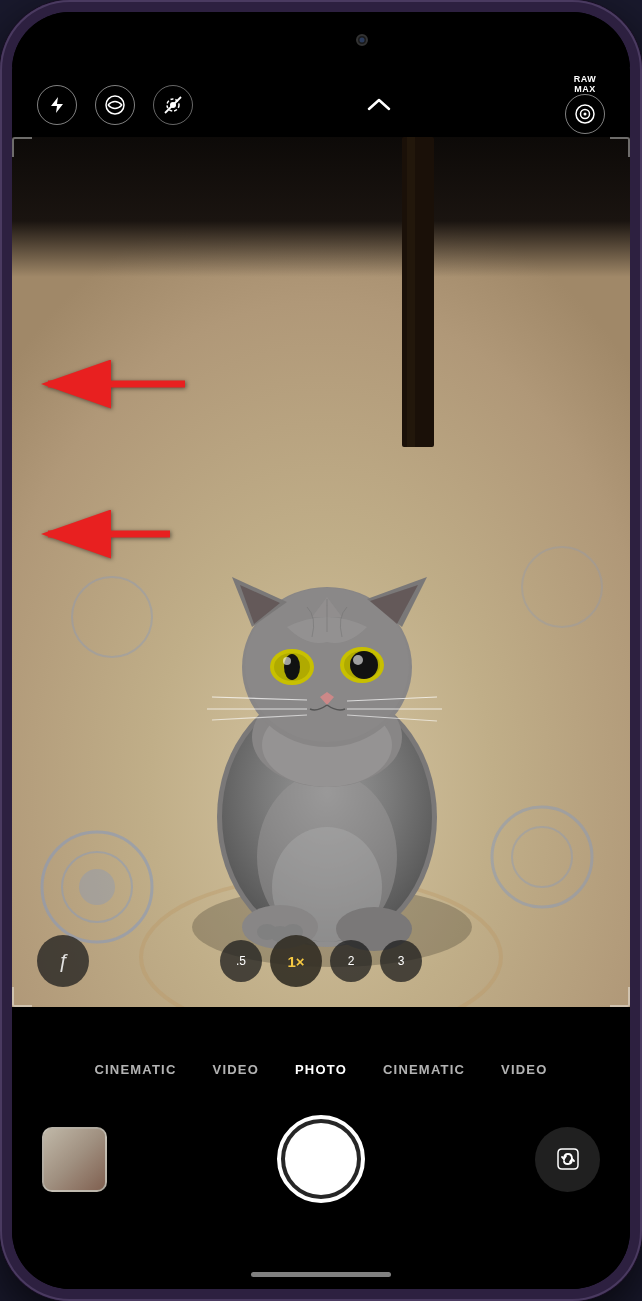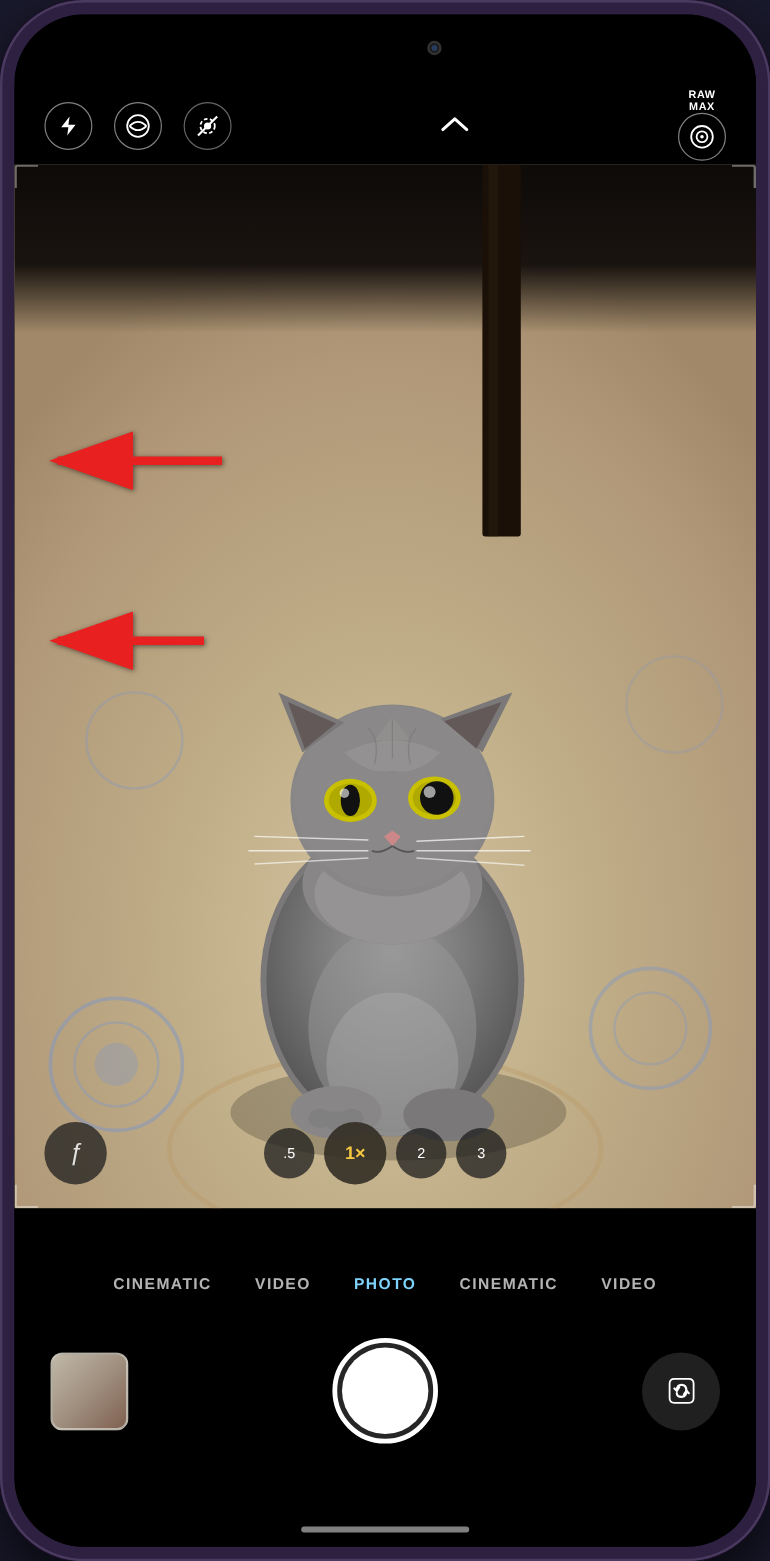--- a/index.html
+++ b/index.html
@@ -619,21 +619,21 @@
     <div class="bottom-area">
 
       <div class="mode-selector">
         <div class="mode-item">
           <span>CINEMATIC</span>
         </div>
         <div class="mode-item">
           <span>VIDEO</span>
         </div>
         <div class="mode-item active">
-          <span style="color: #7dd3fc;">PHOTO</span>
+          <span style="color: #ffffff;">PHOTO</span>
         </div>
         <div class="mode-item">
           <span>CINEMATIC</span>
         </div>
         <div class="mode-item">
           <span>VIDEO</span>
         </div>
       </div>
 
       <div class="shutter-area">

